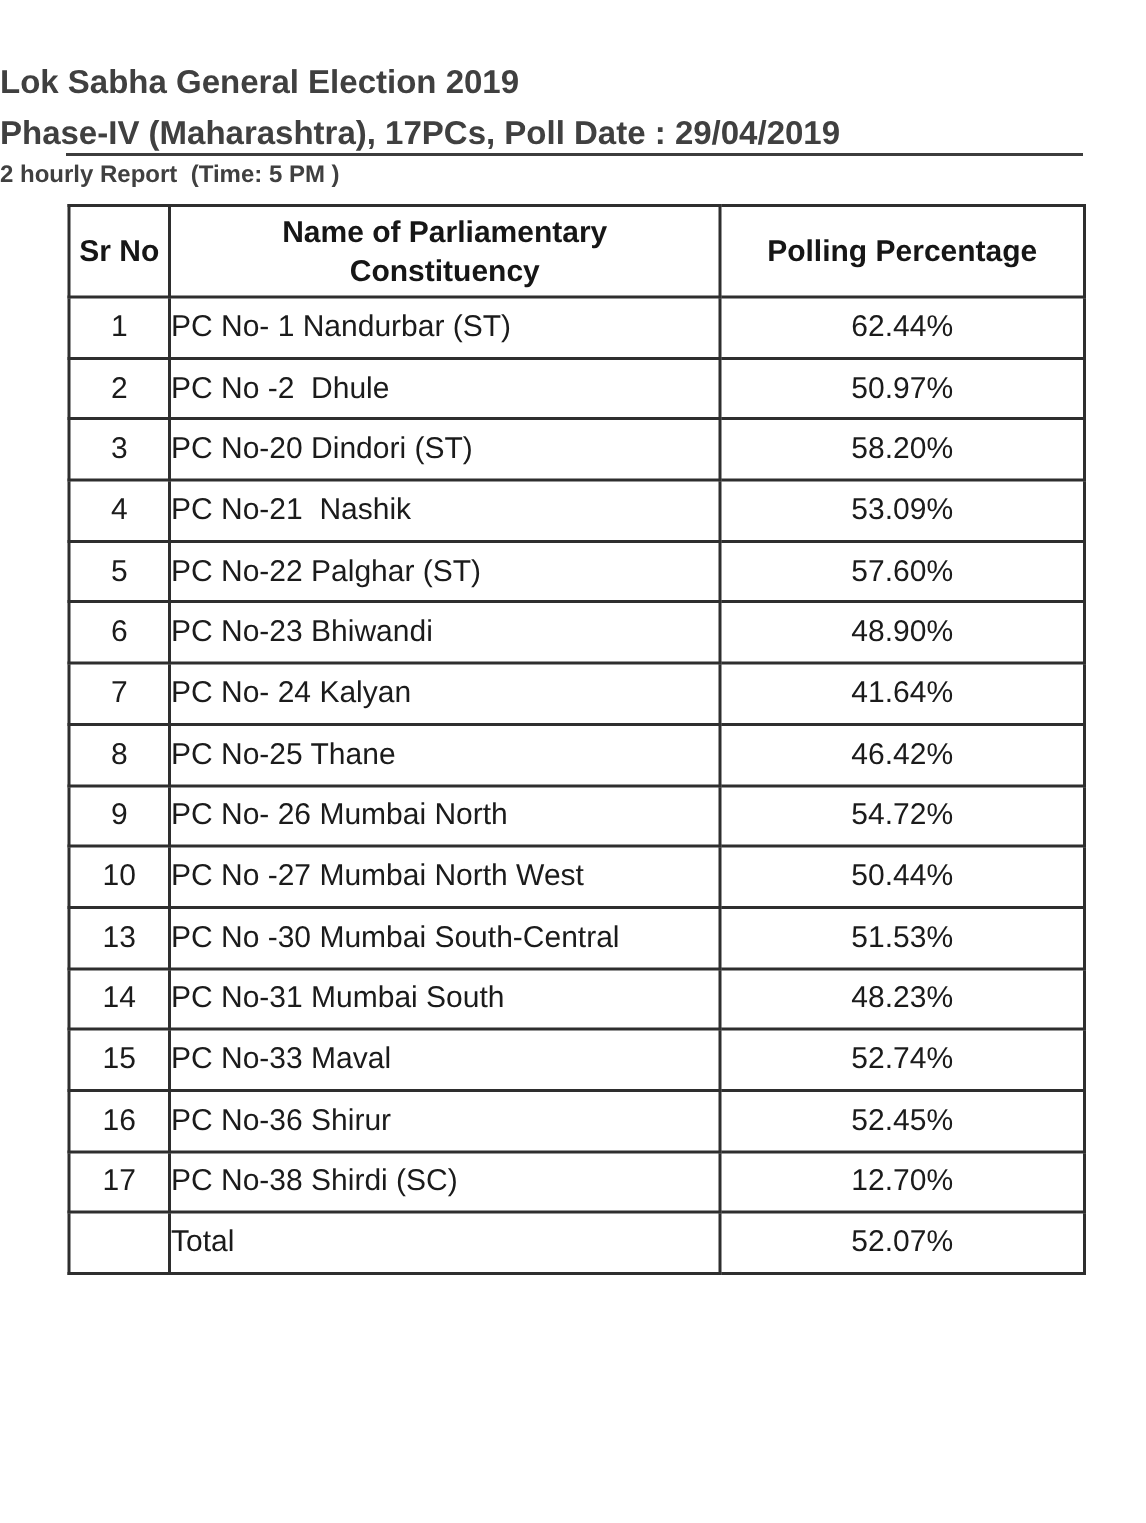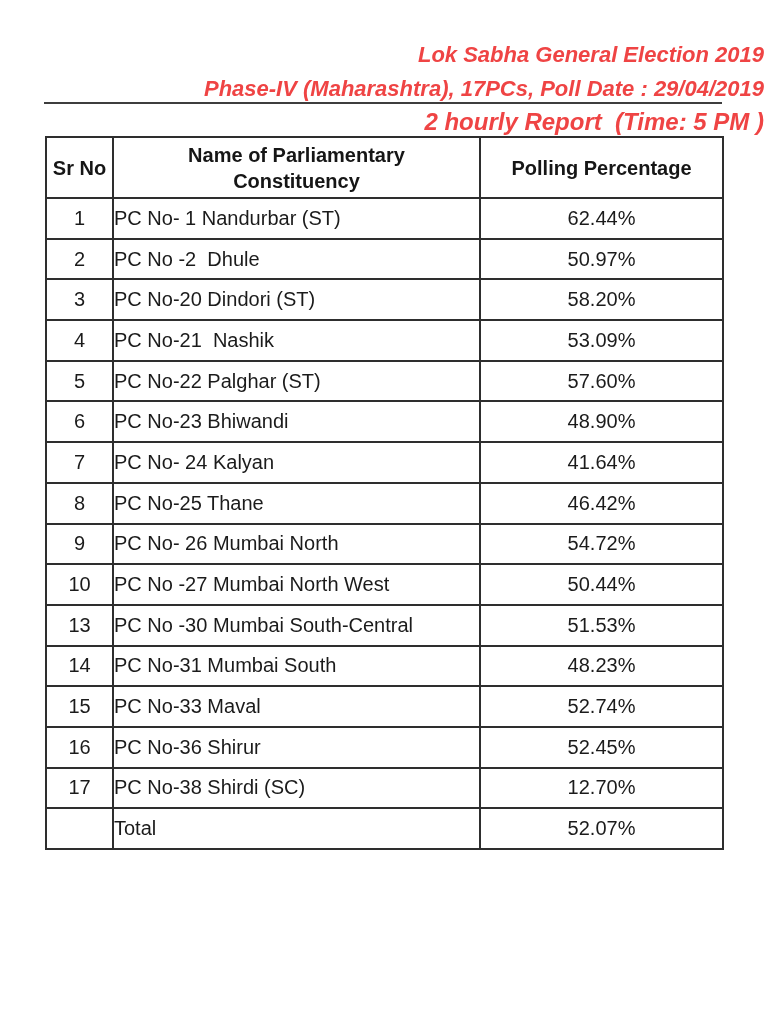--- a/index.html
+++ b/index.html
@@ -13,28 +13,27 @@
     height: 1015px;
     background: #ffffff;
     font-family: "Liberation Sans", sans-serif;
     color: #1b1b1b;
     overflow: hidden;
   }
   .title {
     position: absolute;
     left: 0;
     width: 100%;
-    text-align: right;
+    text-align: left;
     font-weight: 700;
-    color: #ef4444;
-    font-style: italic;
+    color: #404040;
   }
   .t1 { top: 42px;  font-size: 22px; }
   .t2 { top: 76px;  font-size: 22px; }
-  .t3 { top: 108px; font-size: 24px; white-space: pre; }
+  .t3 { top: 108px; font-size: 16px; white-space: pre; }
   .rule {
     position: absolute;
     top: 102px;
     left: 44px;
     width: 678px;
     height: 2px;
     background: #3d3d3d;
   }
   table.report {
     position: absolute;

